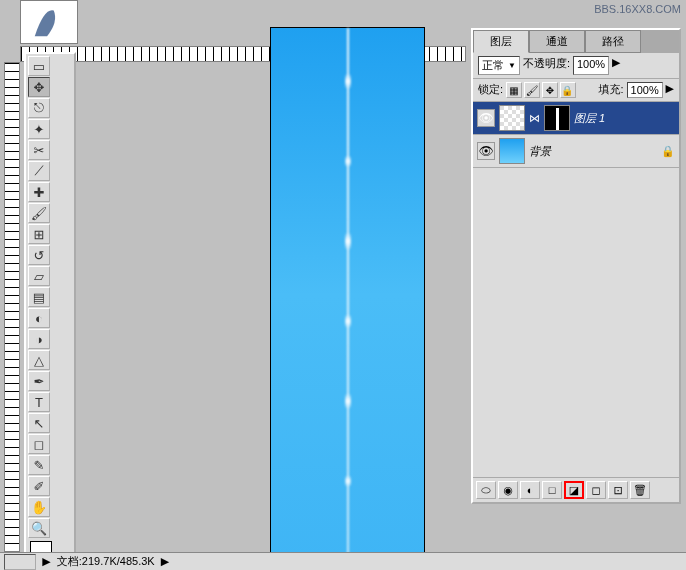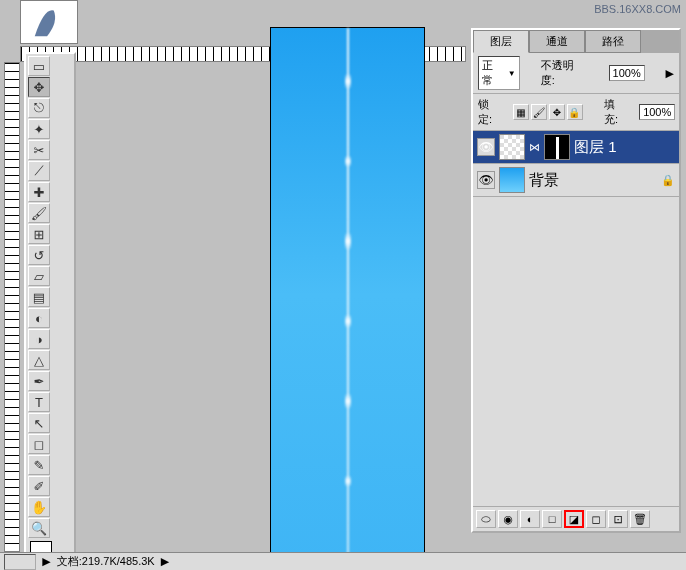--- a/index.html
+++ b/index.html
@@ -19,36 +19,36 @@
 .toolbox{position:absolute;top:52px;left:24px;width:52px;background:#dcdcdc;border:2px outset #fff;padding:2px;display:flex;flex-wrap:wrap;gap:1px}
 .tool{width:22px;height:20px;background:#dcdcdc;border:1px outset #fff;display:flex;align-items:center;justify-content:center;font-size:13px;cursor:pointer;color:#333}
 .tool.act{background:#bbb;border:1px inset #999}
 .swatch-area{width:46px;height:38px;position:relative;margin:2px}
 .sw-bg{position:absolute;left:12px;top:12px;width:22px;height:22px;background:#000;border:1px solid #000}
 .sw-fg{position:absolute;left:0;top:0;width:22px;height:22px;background:#fff;border:1px solid #000}
 .panels{position:absolute;top:28px;right:5px;width:210px;background:#dcdcdc;border:2px outset #fff}
 .tabs{display:flex;background:#aaa}
 .tab{padding:3px 16px;background:#c4c4c4;border:1px solid #888;cursor:pointer;font-size:11px}
 .tab.act{background:#dcdcdc;border-bottom-color:#dcdcdc}
-.panel-row{display:flex;align-items:center;padding:3px 5px;gap:21px;border-bottom:1px solid #aaa}
+.panel-row{display:flex;padding:3px 5px;gap:3px;border-bottom:1px solid #aaa}
 .sel{border:1px inset #999;background:#fff;padding:1px 3px;font-size:11px;display:inline-flex;align-items:center;gap:4px}
 .sel::after{content:"▼";font-size:8px}
 .pct-box{border:1px inset #999;background:#fff;padding:1px 3px;font-size:11px;width:36px;text-align:right}
 .locks{display:flex;gap:2px}
 .lock-ic{width:16px;height:16px;border:1px outset #fff;display:flex;align-items:center;justify-content:center;font-size:10px;background:#dcdcdc}
 .layers{height:400px;overflow:auto;background:#dcdcdc}
 .layer{display:flex;align-items:center;padding:3px 4px;gap:4px;border-bottom:1px solid #aaa}
 .layer.sel-l{background:#25488f;color:#fff}
 .eye{width:18px;height:18px;display:flex;align-items:center;justify-content:center;border:1px solid #999;background:#dcdcdc;font-size:12px}
 .thumb{width:26px;height:26px;border:1px solid #888;background:#fff}
 .thumb.chk{background:repeating-conic-gradient(#fff 0 25%,#ddd 0 50%) 0 0/8px 8px}
 .thumb.mask{background:#000;position:relative}
 .thumb.mask::after{content:"";position:absolute;left:11px;top:2px;width:3px;height:22px;background:#fff}
 .thumb.grad{background:linear-gradient(180deg,#1fa0f0,#6fd0fc)}
-.layer-name{flex:1;font-size:15px;}
+.layer-name{flex:1;font-size:11px;font-style:italic}
 .lock-end{font-size:11px;color:#888}
 .panel-footer{position:absolute;bottom:0;left:0;right:0;display:flex;gap:2px;padding:3px;background:#dcdcdc;border-top:1px solid #aaa}
 .ft-btn{width:20px;height:18px;border:1px outset #fff;background:#dcdcdc;display:flex;align-items:center;justify-content:center;font-size:11px;cursor:pointer}
 .ft-btn.hi{border:2px solid red}
 .statusbar{position:absolute;bottom:0;left:0;right:0;height:18px;background:#dcdcdc;border-top:1px solid #888;display:flex;align-items:center;padding:0 4px;font-size:11px;gap:6px}
 .sb-seg{border:1px inset #aaa;padding:1px 6px;background:#dcdcdc}
 </style>
 </head>
 <body>
 

